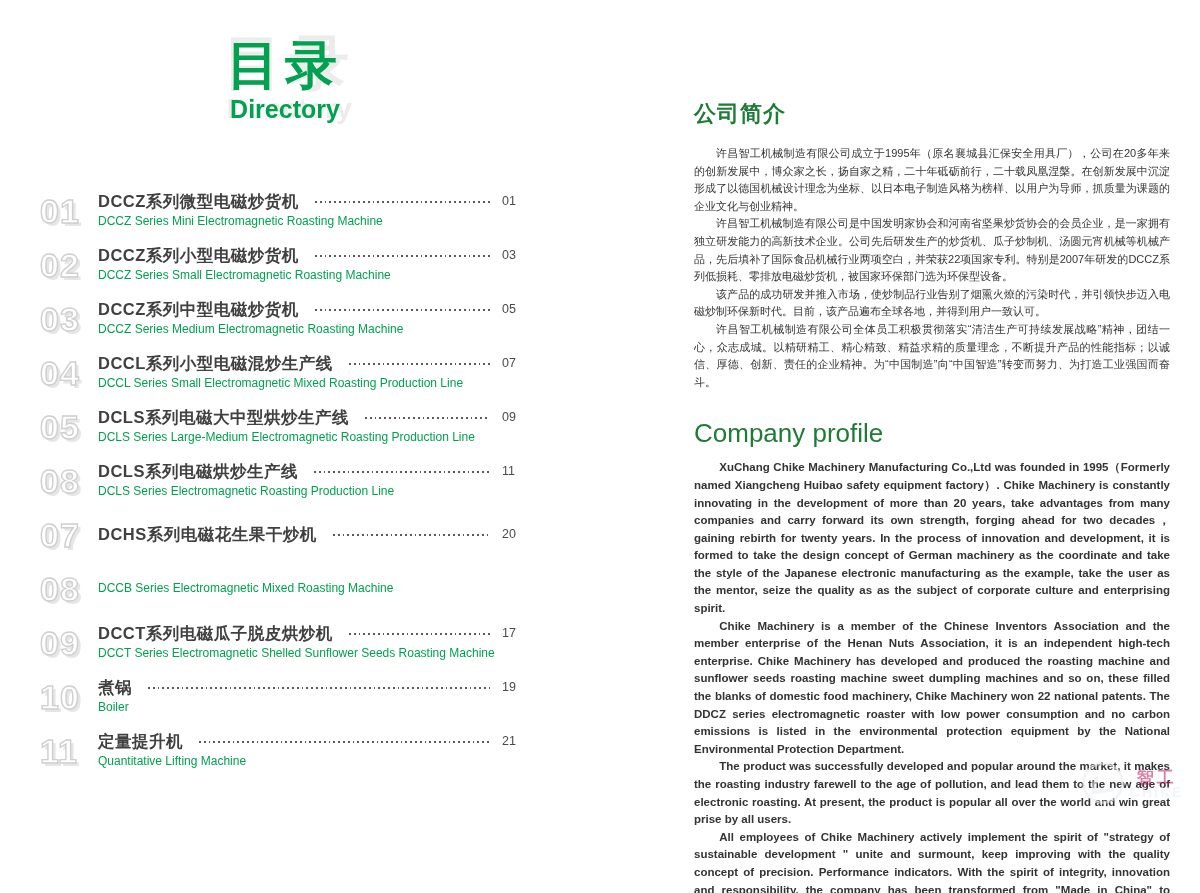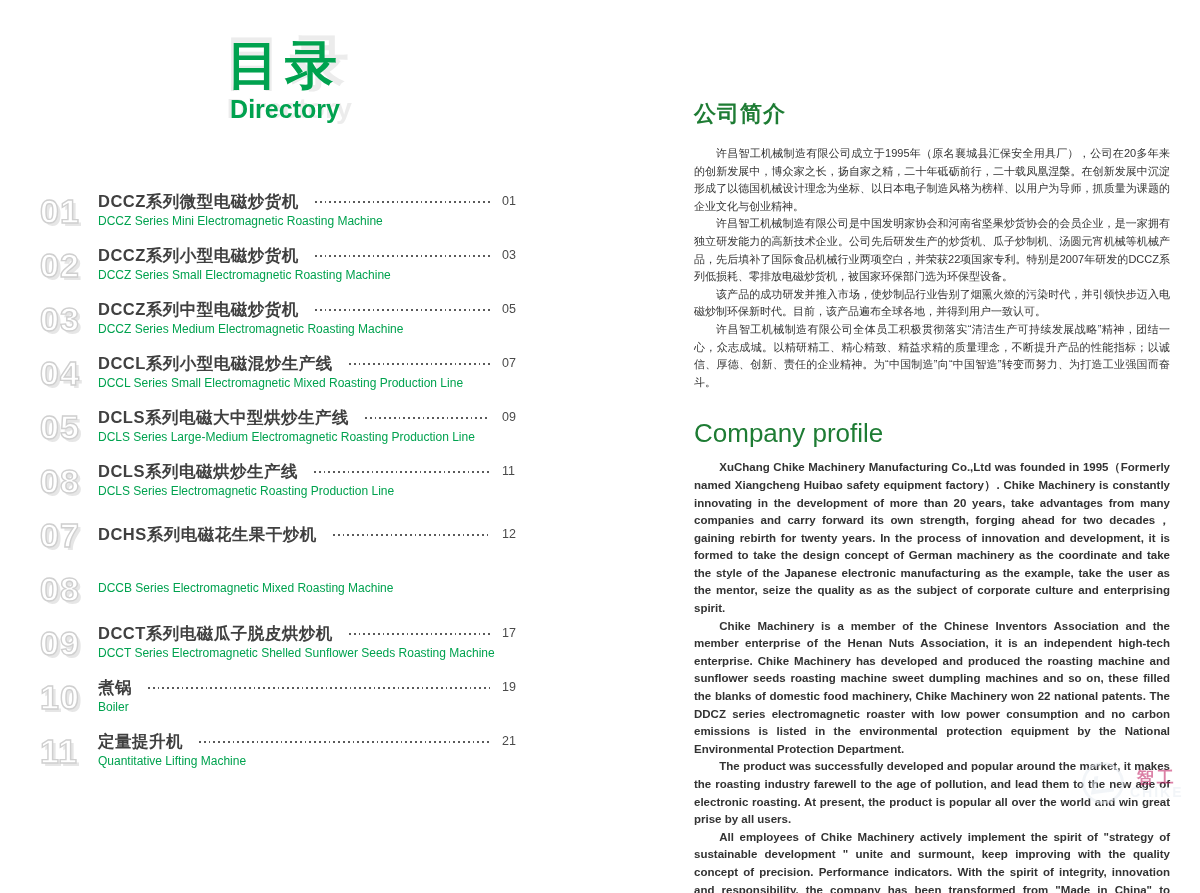--- a/index.html
+++ b/index.html
@@ -173,21 +173,21 @@
           <div class="toc-title-en">DCLS Series Electromagnetic Roasting Production Line</div>
         </div>
       </div>
 
       <div class="toc-item">
         <div class="toc-num">07</div>
         <div class="toc-text">
           <div class="toc-row">
             <span class="toc-title-cn">DCHS系列电磁花生果干炒机</span>
             <span class="toc-leader"></span>
-            <span class="toc-page">12</span>
+            <span class="toc-page">20</span>
           </div>
         </div>
       </div>
 
       <div class="toc-item">
         <div class="toc-num">08</div>
         <div class="toc-text">
           <div class="toc-title-en">DCCB Series Electromagnetic Mixed Roasting Machine</div>
         </div>
       </div>

